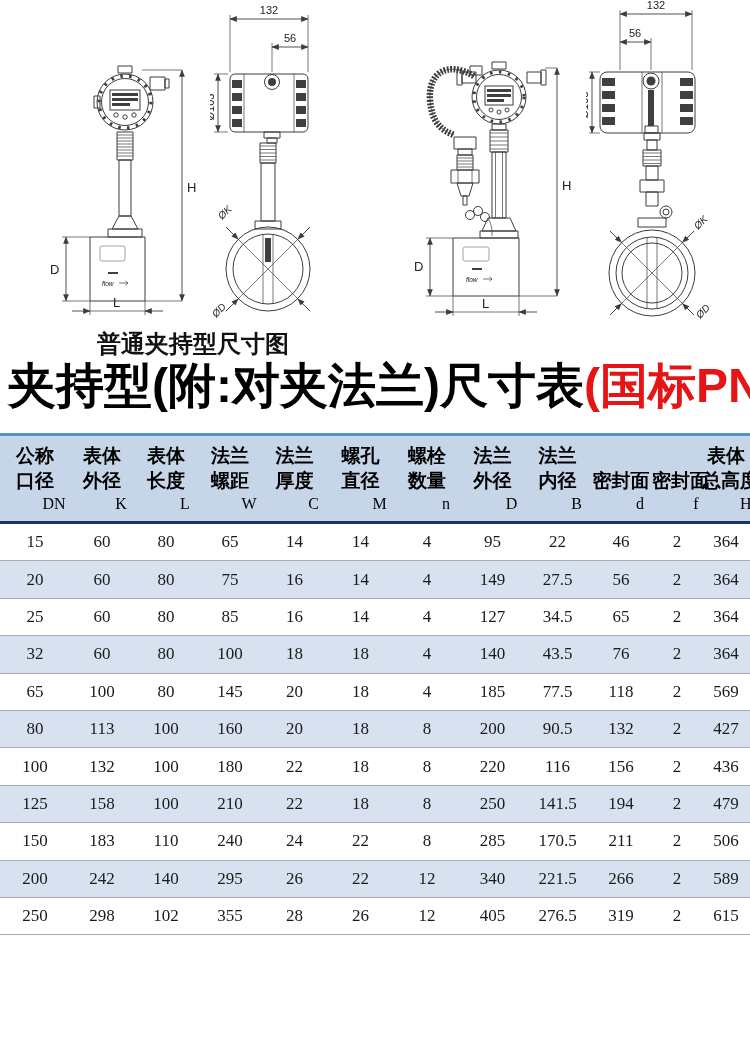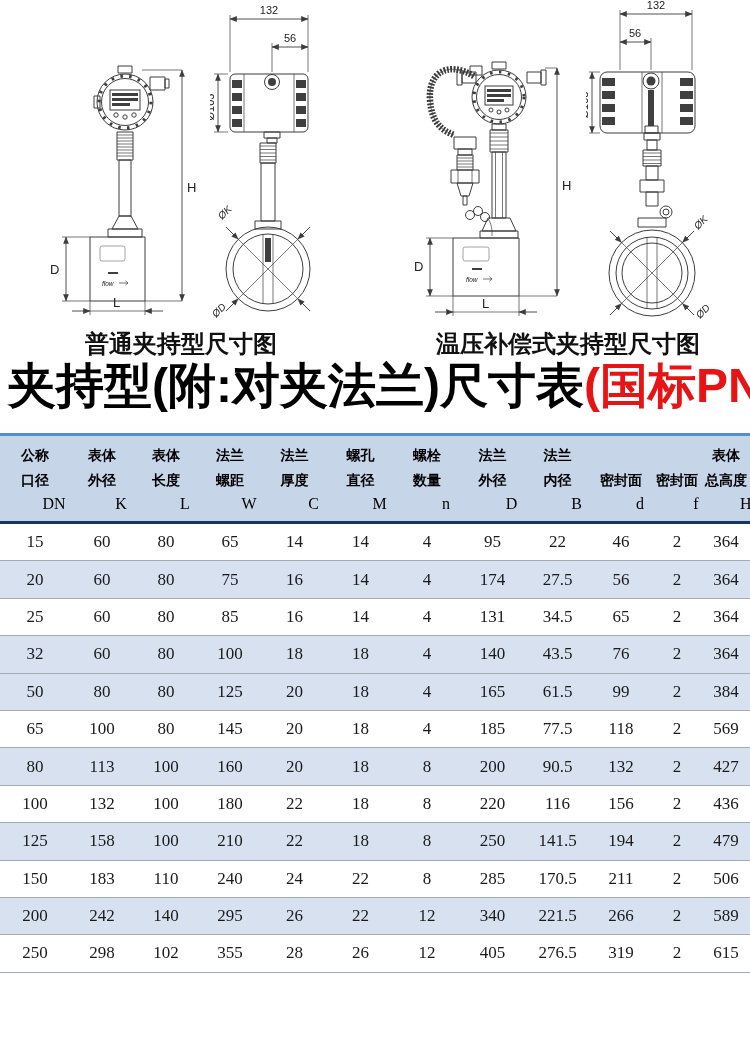--- a/index.html
+++ b/index.html
@@ -20,32 +20,32 @@
   .drawing .f{fill:#3f3f3f;stroke:none;}
   .drawing .ext{stroke:#3d3d3d;stroke-width:.7;fill:none;}
   .drawing .dim{stroke:#3d3d3d;stroke-width:.9;fill:none;marker-start:url(#arr);marker-end:url(#arr);}
   .drawing .stub{stroke:#3d3d3d;stroke-width:.9;fill:none;marker-end:url(#arr);}
   .drawing text{fill:#222;font-family:"Liberation Sans",sans-serif;}
   .dt{font-size:11px;}
   .dl{font-size:13px;font-family:"Liberation Serif",serif;}
   .di{font-size:10px;font-style:italic;font-family:"Liberation Serif",serif;}
   .flowt{font-size:6.5px;font-style:italic;}
   .caption{position:absolute;top:328px;text-align:center;font-size:24px;font-weight:700;color:#111;}
-  .cap-left{left:36px;width:290px;}
+  .cap-left{left:48px;width:290px;}
   .cap-right{left:412px;width:312px;}
   
   .title{margin:0 0 0 8px;padding-top:2px;height:52px;line-height:52px;
          font-size:48px;font-weight:600;white-space:nowrap;letter-spacing:0;}
   .title .red{color:var(--accent-red);}
   
   table.spec{width:750px;margin-top:21px;border-collapse:collapse;table-layout:fixed;
              border-top:3px solid var(--header-top);}
   .spec thead th{background:var(--header-bg);border-bottom:3px solid var(--header-under);
                  padding:7px 0 6px;font-weight:700;vertical-align:bottom;}
-  .spec th .zh{font-size:14px;line-height:25px;height:25px;white-space:nowrap;}
+  .spec th .zh{font-size:19px;line-height:25px;height:25px;white-space:nowrap;}
   .spec th .sym{font-size:16px;line-height:22px;font-weight:400;
                 font-family:"Liberation Serif",serif;padding-left:38px;}
   .spec tbody td{height:36.4px;padding:0;text-align:center;vertical-align:middle;
                  font-family:"Liberation Serif",serif;font-size:17px;color:#1a1a1a;
                  border-top:1px solid var(--row-line);}
   .spec tbody tr:first-child td{border-top:none;}
   .spec tbody tr.alt{background:var(--row-alt);}
   .spec tbody tr:last-child td{border-bottom:1px solid var(--row-line);}
 </style>
 </head>
@@ -286,21 +286,20 @@
       <line class="ext" x1="24" y1="231" x2="108" y2="315"></line>
       <line class="stub" x1="24" y1="315" x2="35.6" y2="303.4"></line>
       <line class="stub" x1="108" y1="231" x2="96.4" y2="242.6"></line>
       <line class="stub" x1="24" y1="231" x2="35.6" y2="242.6"></line>
       <line class="stub" x1="108" y1="315" x2="96.4" y2="303.4"></line>
       <text class="di" transform="rotate(-45 112 230)" x="112" y="230">ØK</text>
       <text class="di" transform="rotate(-45 114 319)" x="114" y="319">ØD</text>
     </svg>
 
     <div class="caption cap-left">普通夹持型尺寸图</div>
-    <div class="caption cap-right">温压补偿式夹持型尺寸图</div>
   </div>
 
   <h1 class="title"><span>夹持型(附:对夹法兰)尺寸表</span><span class="red">(国标PN16)</span></h1>
 
   <table class="spec">
     <colgroup>
       <col style="width:70px">
         <col style="width:64px">
         <col style="width:64px">
       <col style="width:64px">
@@ -393,68 +392,54 @@
           <td>364</td>
         </tr>
         <tr class="alt">
           <td>20</td>
           <td>60</td>
           <td>80</td>
           <td>75</td>
           <td>16</td>
           <td>14</td>
           <td>4</td>
-          <td>174</td>
+          <td>149</td>
           <td>27.5</td>
           <td>56</td>
           <td>2</td>
           <td>364</td>
         </tr>
         <tr>
           <td>25</td>
           <td>60</td>
           <td>80</td>
           <td>85</td>
           <td>16</td>
           <td>14</td>
           <td>4</td>
-          <td>131</td>
+          <td>127</td>
           <td>34.5</td>
           <td>65</td>
           <td>2</td>
           <td>364</td>
         </tr>
         <tr class="alt">
           <td>32</td>
           <td>60</td>
           <td>80</td>
           <td>100</td>
           <td>18</td>
           <td>18</td>
           <td>4</td>
           <td>140</td>
           <td>43.5</td>
           <td>76</td>
           <td>2</td>
           <td>364</td>
         </tr>
-        <tr class="alt">
-          <td>50</td>
-          <td>80</td>
-          <td>80</td>
-          <td>125</td>
-          <td>20</td>
-          <td>18</td>
-          <td>4</td>
-          <td>165</td>
-          <td>61.5</td>
-          <td>99</td>
-          <td>2</td>
-          <td>384</td>
-        </tr>
         <tr>
           <td>65</td>
           <td>100</td>
           <td>80</td>
           <td>145</td>
           <td>20</td>
           <td>18</td>
           <td>4</td>
           <td>185</td>
           <td>77.5</td>

